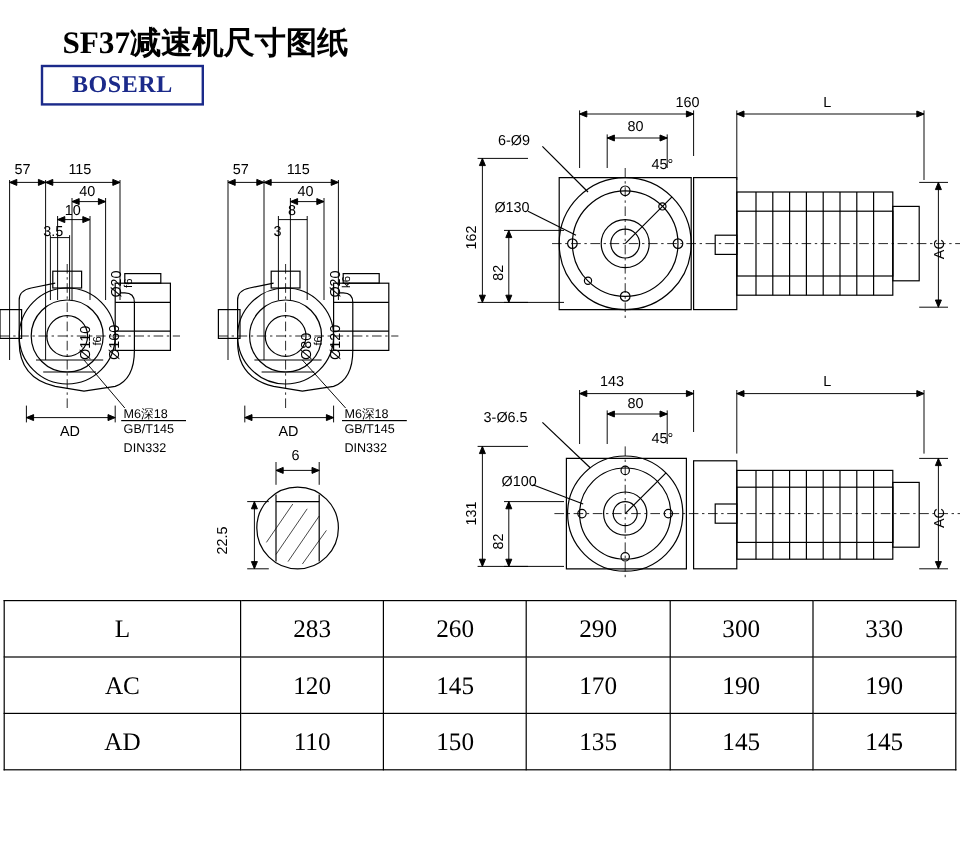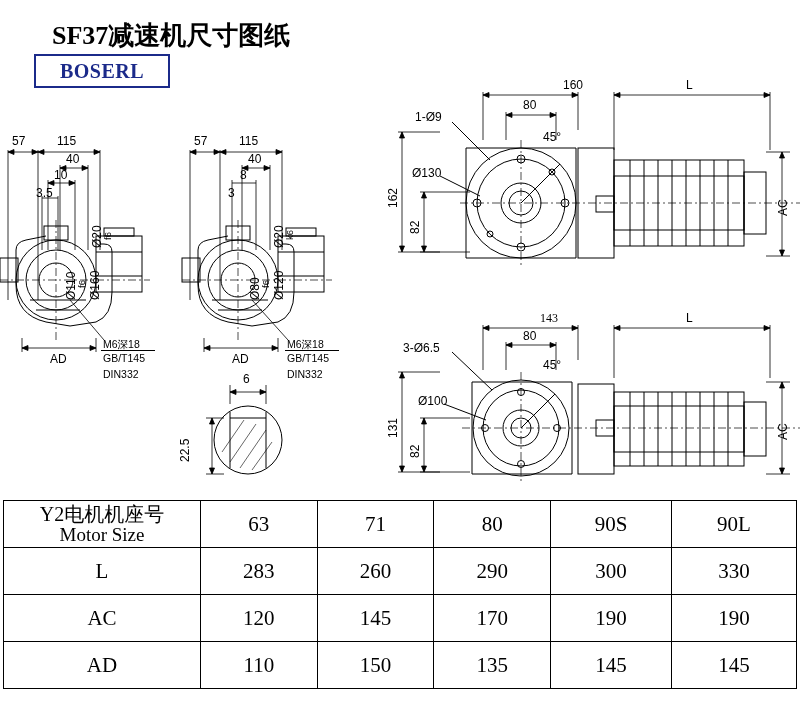--- a/index.html
+++ b/index.html
@@ -411,52 +411,39 @@
 <div class="abs dim-sm" style="left:287px;top:352px;">GB/T145</div>
 <div class="abs dim-sm" style="left:287px;top:368px;">DIN332</div>
 <div class="abs" style="left:285px;top:350px;width:54px;height:1px;background:#000;"></div>
 
 <div class="abs dim" style="left:243px;top:372px;">6</div>
 <div class="abs dim rot90" style="left:178px;top:462px;">22.5</div>
 
 <div class="abs dim" style="left:518px;top:78px;margin-left:45px;">160</div>
 <div class="abs dim" style="left:523px;top:98px;">80</div>
 <div class="abs dim" style="left:686px;top:78px;">L</div>
-<div class="abs dim" style="left:415px;top:110px;">1-Ø9</div>
+<div class="abs dim" style="left:415px;top:110px;">6-Ø9</div>
 <div class="abs dim" style="left:412px;top:166px;">Ø130</div>
 <div class="abs dim" style="left:543px;top:130px;">45°</div>
 <div class="abs dim rot90" style="left:386px;top:208px;">162</div>
 <div class="abs dim rot90" style="left:408px;top:234px;">82</div>
 <div class="abs dim rot90" style="left:776px;top:216px;">AC</div>
 
-<div class="abs dim" style="left:540px;top:311px;font-family:Liberation Serif, serif;">143</div>
+<div class="abs dim" style="left:500px;top:311px;">143</div>
 <div class="abs dim" style="left:523px;top:329px;">80</div>
 <div class="abs dim" style="left:686px;top:311px;">L</div>
 <div class="abs dim" style="left:403px;top:341px;">3-Ø6.5</div>
 <div class="abs dim" style="left:418px;top:394px;">Ø100</div>
 <div class="abs dim" style="left:543px;top:358px;">45°</div>
 <div class="abs dim rot90" style="left:386px;top:438px;">131</div>
 <div class="abs dim rot90" style="left:408px;top:458px;">82</div>
 <div class="abs dim rot90" style="left:776px;top:440px;">AC</div>
 
 <table id="spec-table">
   <tbody>
-    <tr>
-      <td class="rowhdr">
-        <div class="hdr-two">
-          <span class="cn">Y2电机机座号</span>
-          <span>Motor Size</span>
-        </div>
-      </td>
-      <td class="datacell">63</td>
-      <td class="datacell">71</td>
-      <td class="datacell">80</td>
-      <td class="datacell">90S</td>
-      <td class="datacell">90L</td>
-    </tr>
     <tr>
       <td class="rowhdr">L</td>
       <td class="datacell">283</td>
       <td class="datacell">260</td>
       <td class="datacell">290</td>
       <td class="datacell">300</td>
       <td class="datacell">330</td>
     </tr>
     <tr>
       <td class="rowhdr">AC</td>

